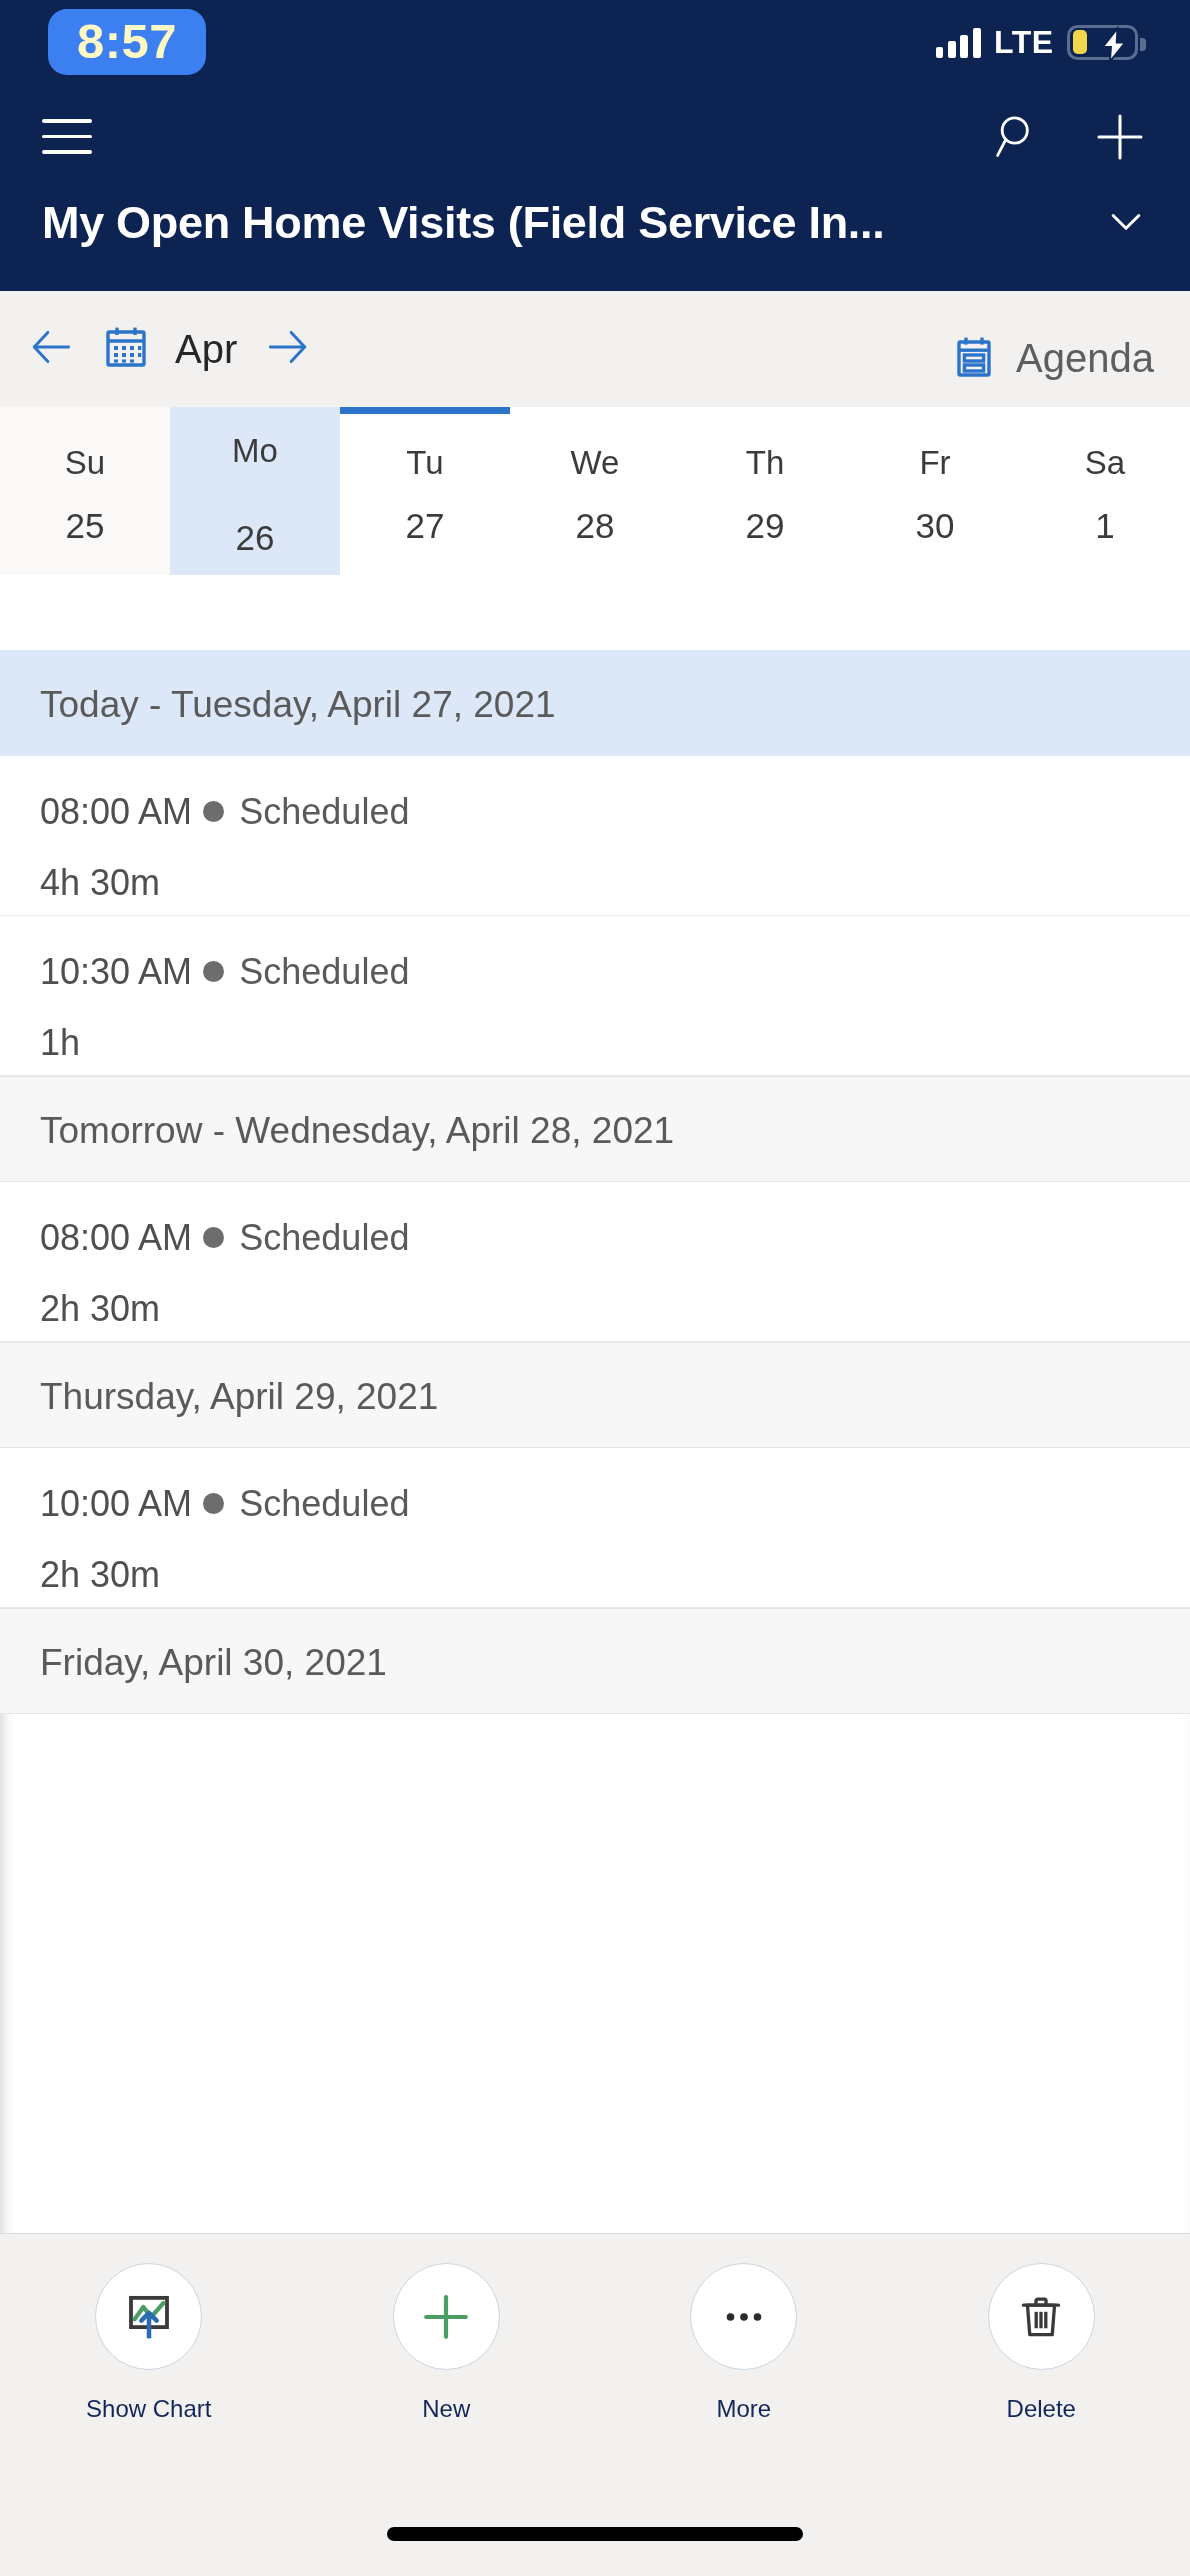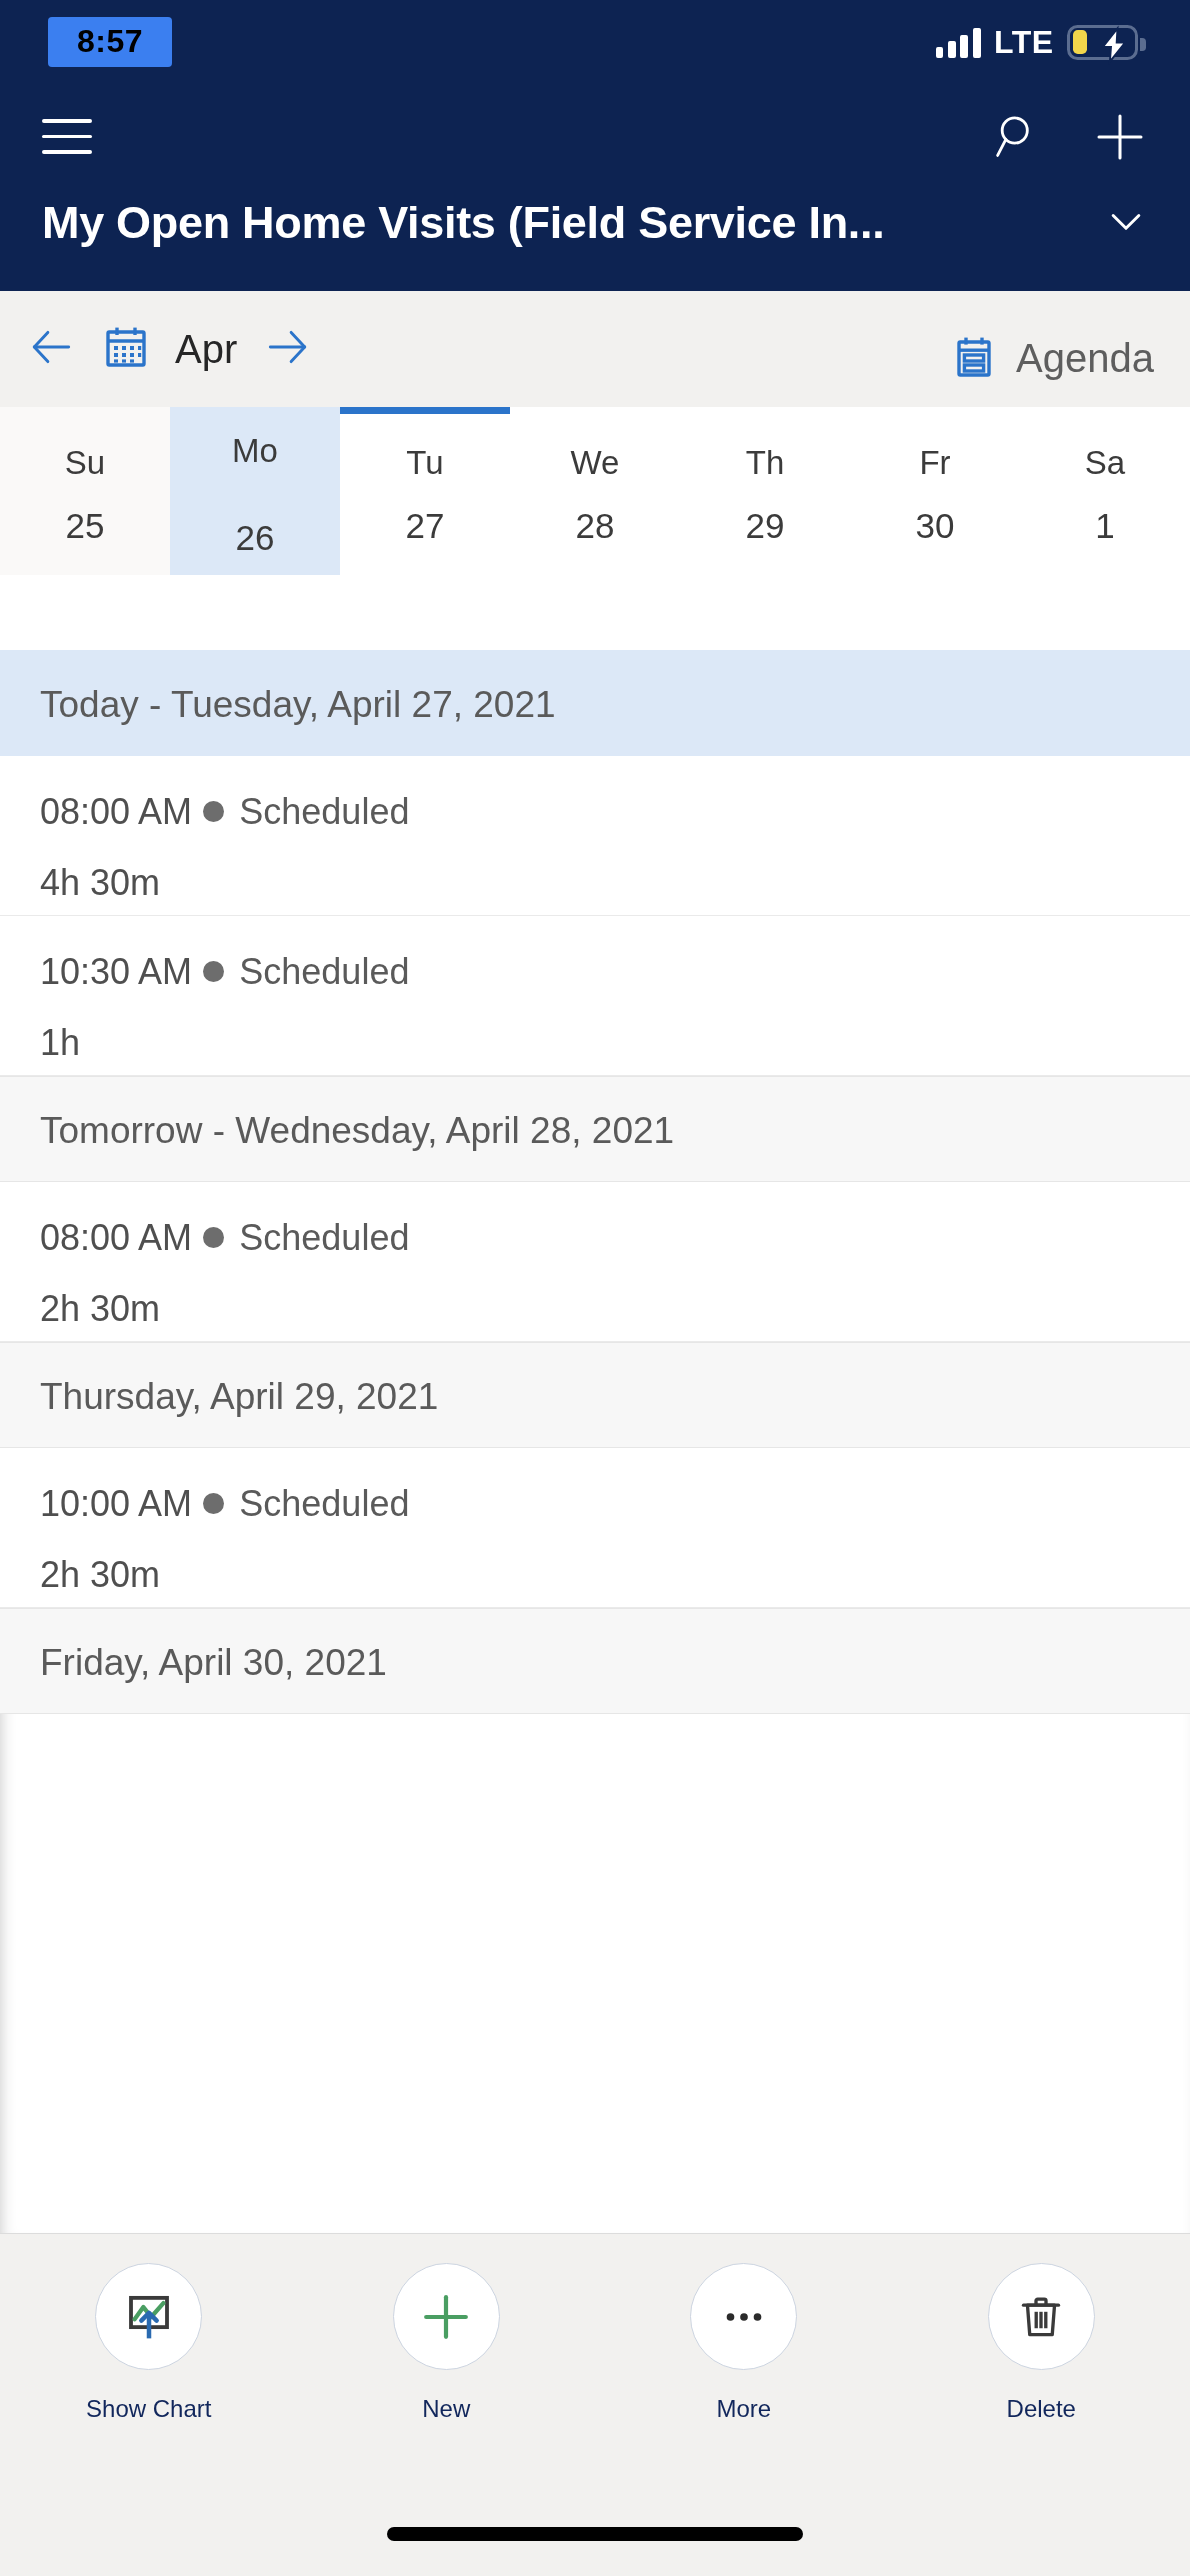--- a/index.html
+++ b/index.html
@@ -25,24 +25,24 @@
     height: 84px;
     background: #0d2352;
     display: flex;
     align-items: center;
     justify-content: space-between;
     padding: 0 52px 0 48px;
     flex: 0 0 auto;
   }
   .clock-pill {
     background: #3b7ff0;
-    color: #000000;
-    font-size: 32px;
+    color: #fef9c3;
+    font-size: 49px;
     font-weight: 600;
-    border-radius: 4px;
+    border-radius: 19px;
     padding: 7.7px 29px 9.6px 29px;
     letter-spacing: 0.5px;
     line-height: 1;
   }
   .status-right {
     display: flex;
     align-items: center;
     gap: 13.4px;
   }
   .signal-bars {

